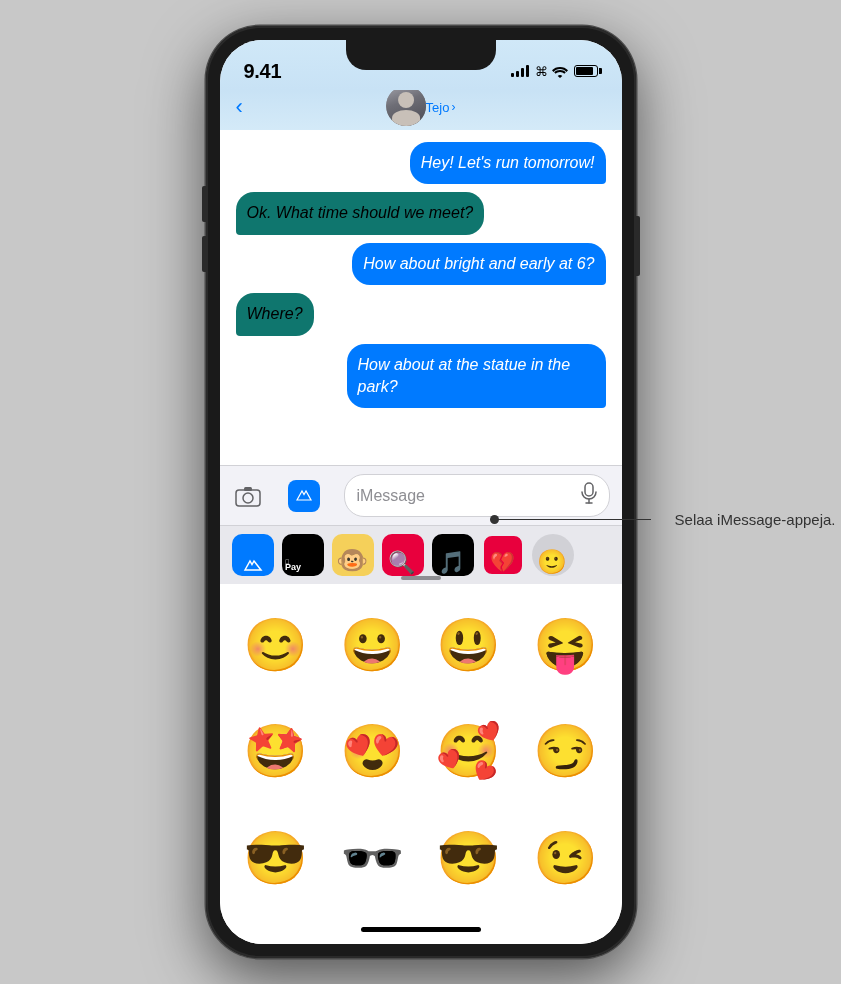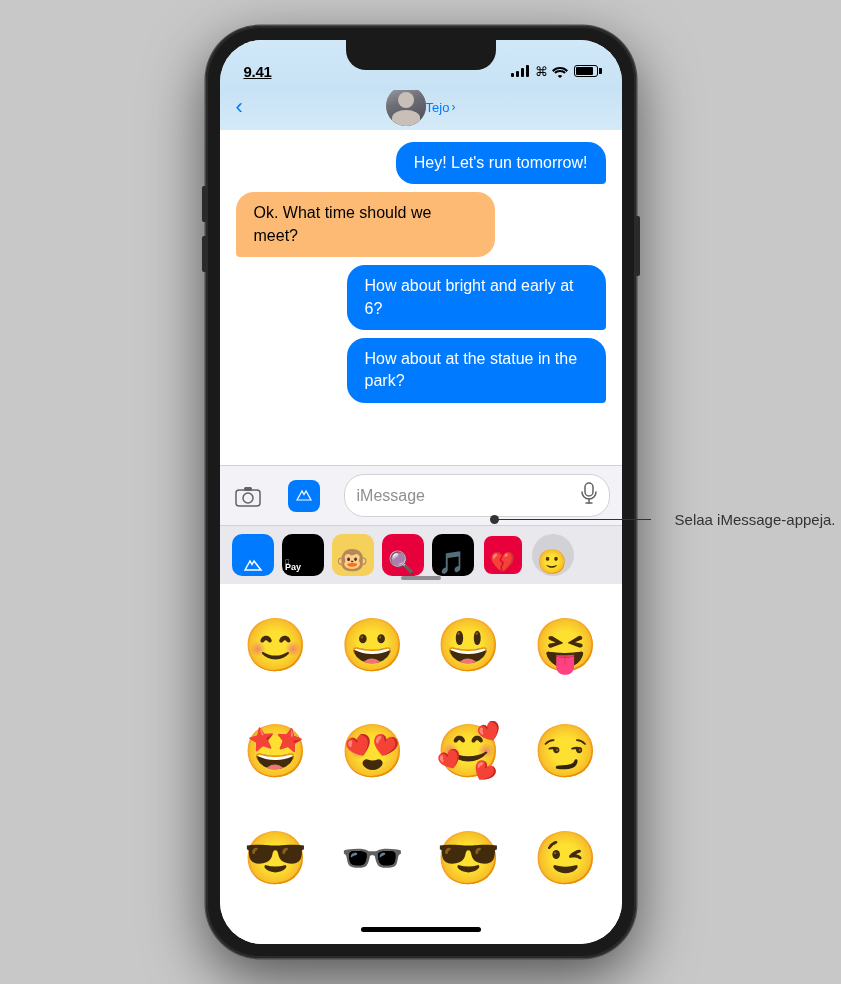--- a/index.html
+++ b/index.html
@@ -88,25 +88,24 @@
       height: 50px;
       background: linear-gradient(180deg, #d0e8f8 0%, #c8e2f5 100%);
       display: flex;
       align-items: center;
       justify-content: space-between;
       padding: 12px 24px 0;
       position: relative;
       z-index: 10;
     }
     .status-time {
-      font-size: 15px;
+      font-size: 20px;
       font-weight: 600;
       color: #000;
       letter-spacing: -0.3px;
-      text-decoration: underline;
     }
     .status-icons {
       display: flex;
       align-items: center;
       gap: 6px;
     }
     .signal-bars {
       display: flex;
       align-items: flex-end;
       gap: 2px;
@@ -255,32 +254,33 @@
     }
     .bubble-row.sent {
       justify-content: flex-end;
     }
     .bubble-row.received {
       justify-content: flex-start;
     }
 
     .bubble {
       max-width: 70%;
-      padding: 10px 18px;
+      padding: 10px 11px;
       border-radius: 18px;
       font-size: 16px;
       line-height: 1.4;
+      font-style: italic;
     }
     .bubble.sent {
       background: #007aff;
       color: #fff;
       border-bottom-right-radius: 4px;
     }
     .bubble.received {
-      background: #fdba74;
+      background: #0f766e;
       color: #000;
       border-bottom-left-radius: 4px;
     }
 
     .delivered-label {
       text-align: right;
       font-size: 12px;
       color: #8e8e93;
       padding-right: 4px;
       margin-top: -4px;
@@ -520,20 +520,25 @@
             <span>Ok. What time should we meet?</span>
           </div>
         </div>
 
         <div class="bubble-row sent">
           <div class="bubble sent">
             <span>How about bright and early at 6?</span>
           </div>
         </div>
 
+        <div class="bubble-row received">
+          <div class="bubble received">
+            <span>Where?</span>
+          </div>
+        </div>
 
         <div class="bubble-row sent">
           <div class="bubble sent">
             <span>How about at the statue in the park?</span>
           </div>
         </div>
 
       </div>
 
       <div class="input-area">

